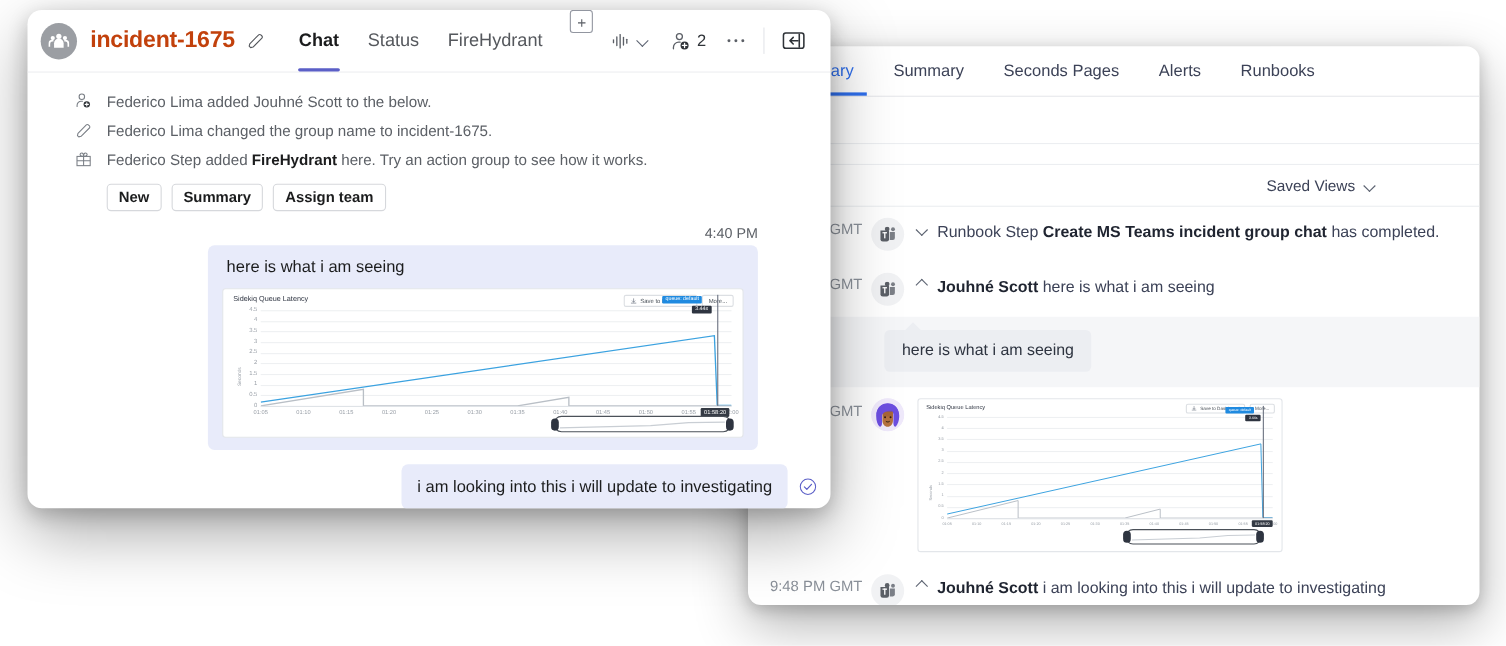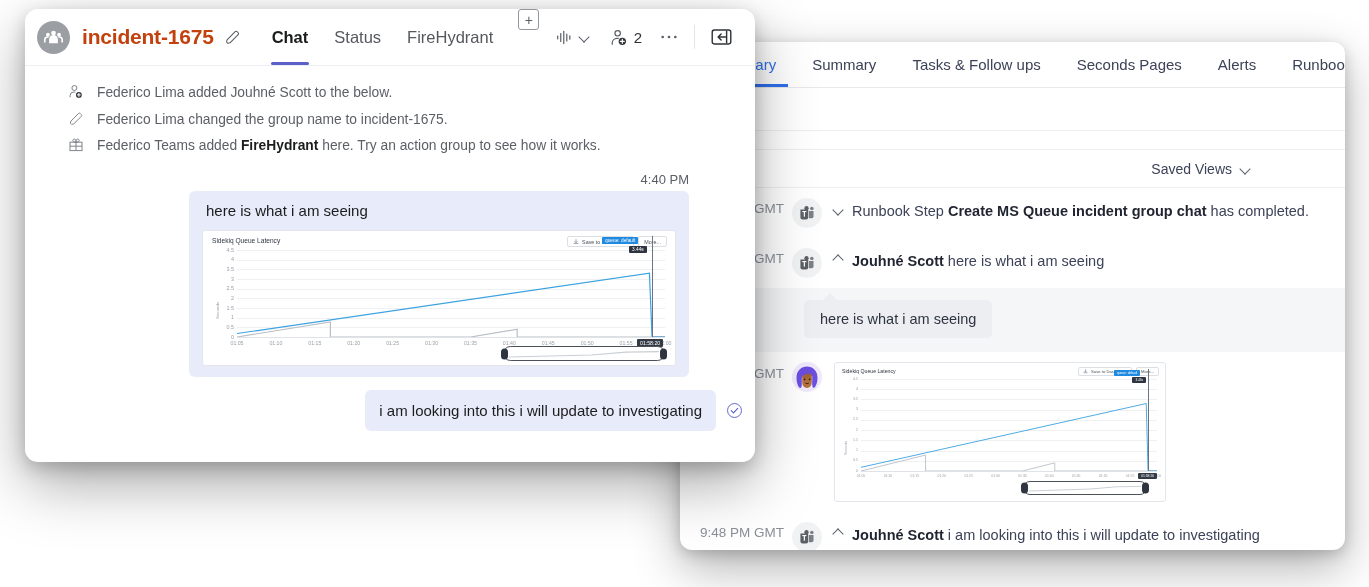--- a/index.html
+++ b/index.html
@@ -196,21 +196,20 @@
 </head>
 <body>
 
 <div class="stage">
 
   <div class="right-panel">
 
     <div class="rp-tabs">
       <div class="rp-tab active">Summary</div>
       <div class="rp-tab">Summary</div>
-      <div class="rp-tab">Tasks &amp; Follow ups</div>
       <div class="rp-tab">Seconds Pages</div>
       <div class="rp-tab">Alerts</div>
       <div class="rp-tab">Runbooks</div>
     </div>
 
     <div class="rp-band1 rp-rowline"></div>
     <div class="rp-band2 rp-rowline"></div>
 
     <div class="rp-savedviews rp-rowline">
       <span>Saved Views</span>
@@ -223,21 +222,21 @@
         <svg width="17" height="15" viewBox="0 0 24 21">
           <path d="M2 5h11v11a3 3 0 0 1-3 3H5a3 3 0 0 1-3-3V5z" fill="#5b5f66"></path>
           <rect x="4.6" y="7" width="5.8" height="1.6" fill="#fff"></rect>
           <rect x="6.7" y="7" width="1.7" height="8" fill="#fff"></rect>
           <path d="M14 7h6.5v7.5a2.6 2.6 0 0 1-2.6 2.6H14V7z" fill="#7b7f87"></path>
           <circle cx="18.1" cy="3.4" r="2.5" fill="#7b7f87"></circle>
           <circle cx="10.6" cy="3" r="3" fill="#5b5f66"></circle>
         </svg>
       </div>
       <div class="tl-text">
-        <span class="tl-caret"><i></i></span><span>Runbook Step </span><b>Create MS Queue incident group chat</b><span> has completed.</span>
+        <span class="tl-caret"><i></i></span><span>Runbook Step </span><b>Create MS Teams incident group chat</b><span> has completed.</span>
       </div>
     </div>
 
     <div class="tl-row">
       <div class="tl-time">GMT</div>
       <div class="tl-avatar">
         <svg width="17" height="15" viewBox="0 0 24 21">
           <path d="M2 5h11v11a3 3 0 0 1-3 3H5a3 3 0 0 1-3-3V5z" fill="#5b5f66"></path>
           <rect x="4.6" y="7" width="5.8" height="1.6" fill="#fff"></rect>
           <rect x="6.7" y="7" width="1.7" height="8" fill="#fff"></rect>
@@ -450,24 +449,29 @@
 
       <div class="sys-row">
         <div class="sys-ico">
           <svg width="16" height="16" viewBox="0 0 20 20">
             <rect x="2.5" y="6.5" width="15" height="10.5" stroke="#7a7f86" stroke-width="1.2" fill="none"></rect>
             <path d="M10 6.5V17M2.5 11.5h15" stroke="#7a7f86" stroke-width="1.2"></path>
             <path d="M10 6.5C8 6.5 6 6 6 4.4 6 3.3 6.9 2.6 8 2.6c1.6 0 2 2.3 2 3.9zM10 6.5c2 0 4-.5 4-2.1 0-1.1-.9-1.8-2-1.8-1.6 0-2 2.3-2 3.9z" stroke="#7a7f86" stroke-width="1.2" fill="none"></path>
           </svg>
         </div>
         <div class="sys-txt">
-          <span>Federico Teams added </span><b>FireHydrant</b><span> here. Try an action group to see how it works.</span>
-        </div>
-      </div>
-
+          <span>Federico Step added </span><b>FireHydrant</b><span> here. Try an action group to see how it works.</span>
+        </div>
+      </div>
+
+      <div class="act-btns">
+        <div class="act-btn">New</div>
+        <div class="act-btn">Summary</div>
+        <div class="act-btn">Assign team</div>
+      </div>
 
       <div class="ts-right">4:40 PM</div>
 
       <div class="msg-out-wrap">
         <div class="msg-bubble">
           <div class="m-text">here is what i am seeing</div>
 
           <div class="chart" id="chart-big" style="width:474px;height:136px;font-size:5.4px;">
             <div class="c-title" style="font-size:6.6px;left:9px;top:6px;">Sidekiq Queue Latency</div>
             <div class="c-actions" style="right:8px;top:5px;">

